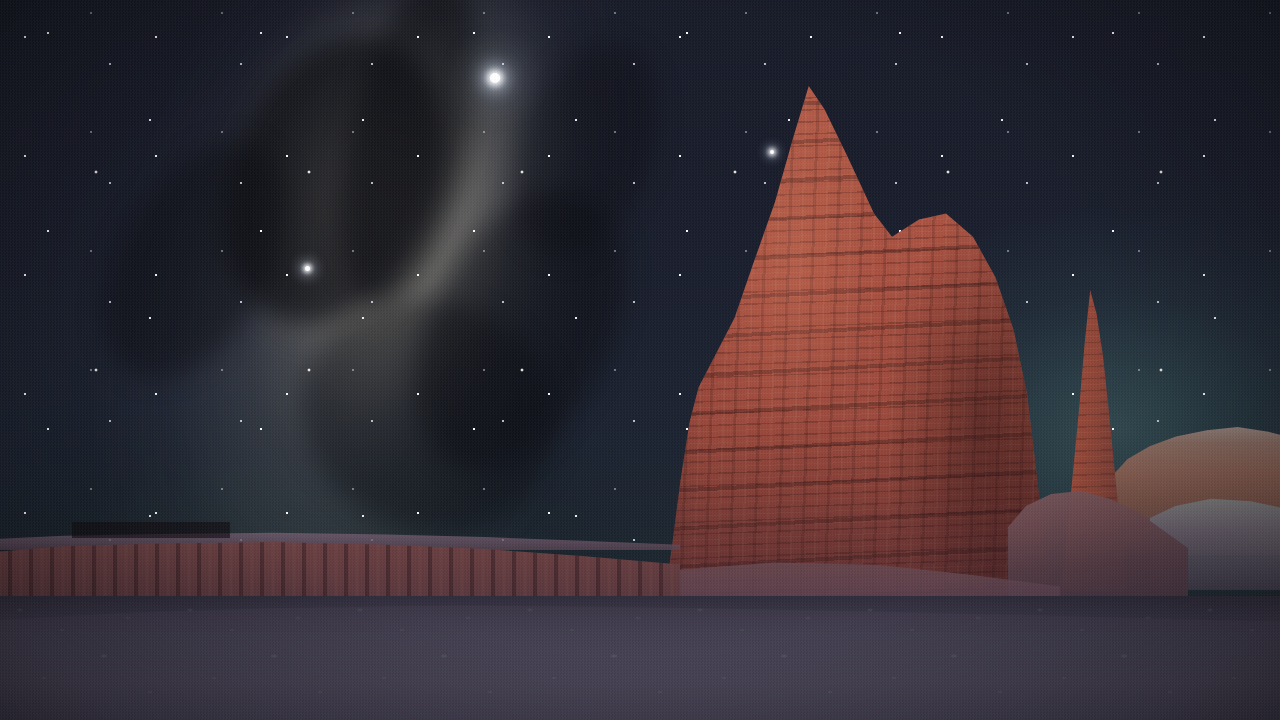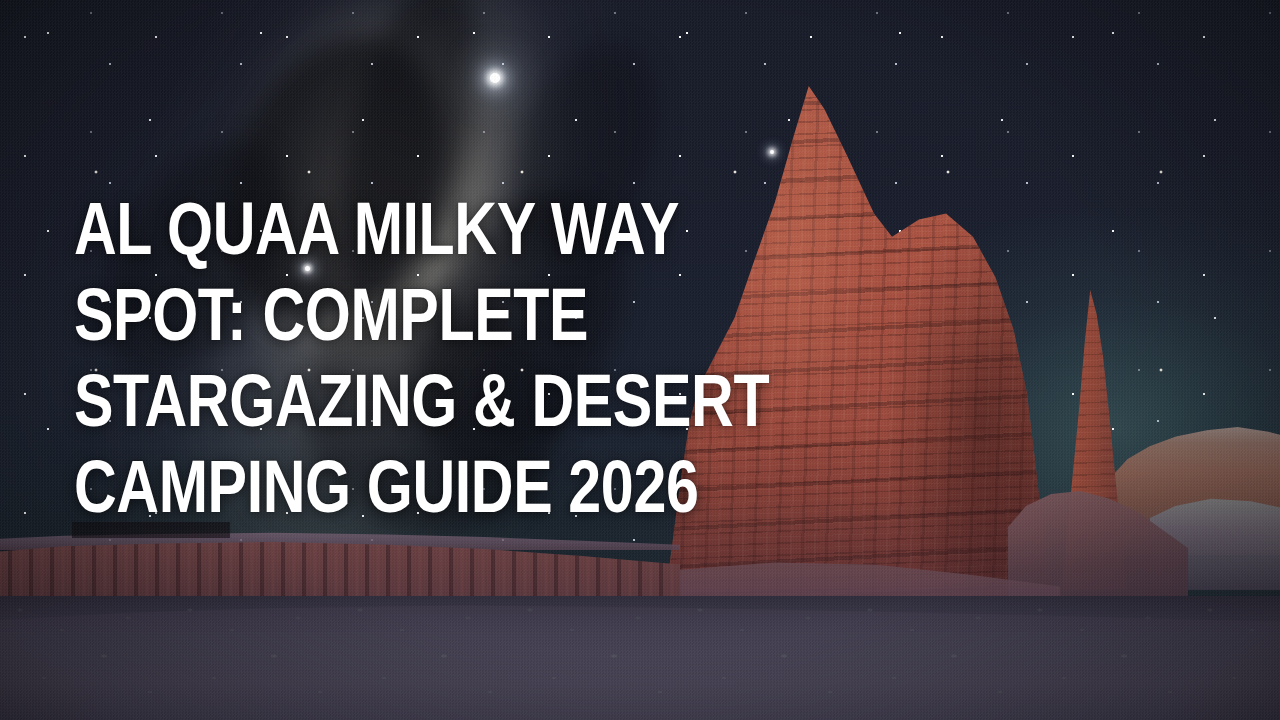--- a/index.html
+++ b/index.html
@@ -361,22 +361,16 @@
     <div class="mesa-flutes"></div>
   </div>
 
   <div class="floor"></div>
   <div class="floor-ridge"></div>
   <div class="scrub"></div>
   <div class="floor-shade"></div>
 
   <div class="shadow-plate"></div>
 
-  <div class="title-block">
-    <span class="title-line">AL QUAA MILKY WAY</span>
-    <span class="title-line">SPOT: COMPLETE</span>
-    <span class="title-line">STARGAZING &amp; DESERT</span>
-    <span class="title-line">CAMPING GUIDE 2026</span>
-  </div>
 
   <div class="vignette"></div>
   <div class="grain"></div>
 </div>
 
 </body></html>

